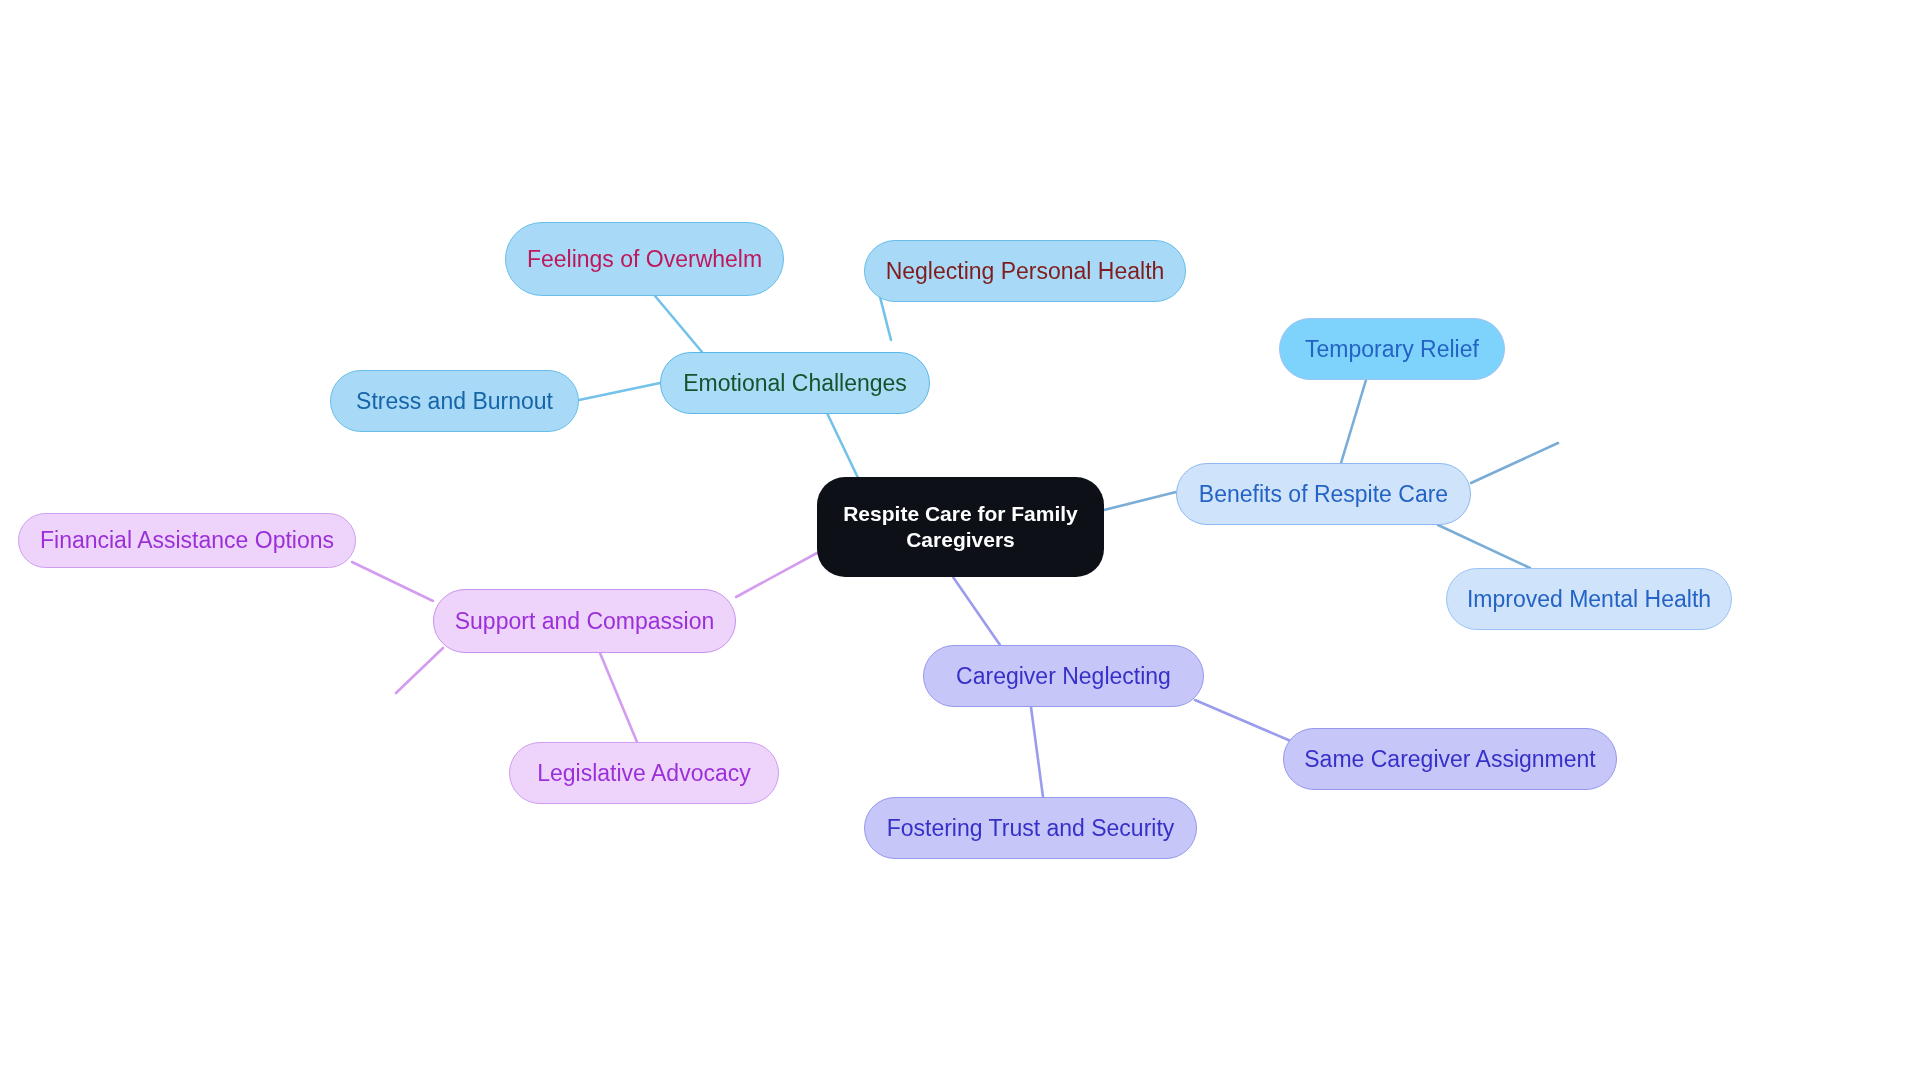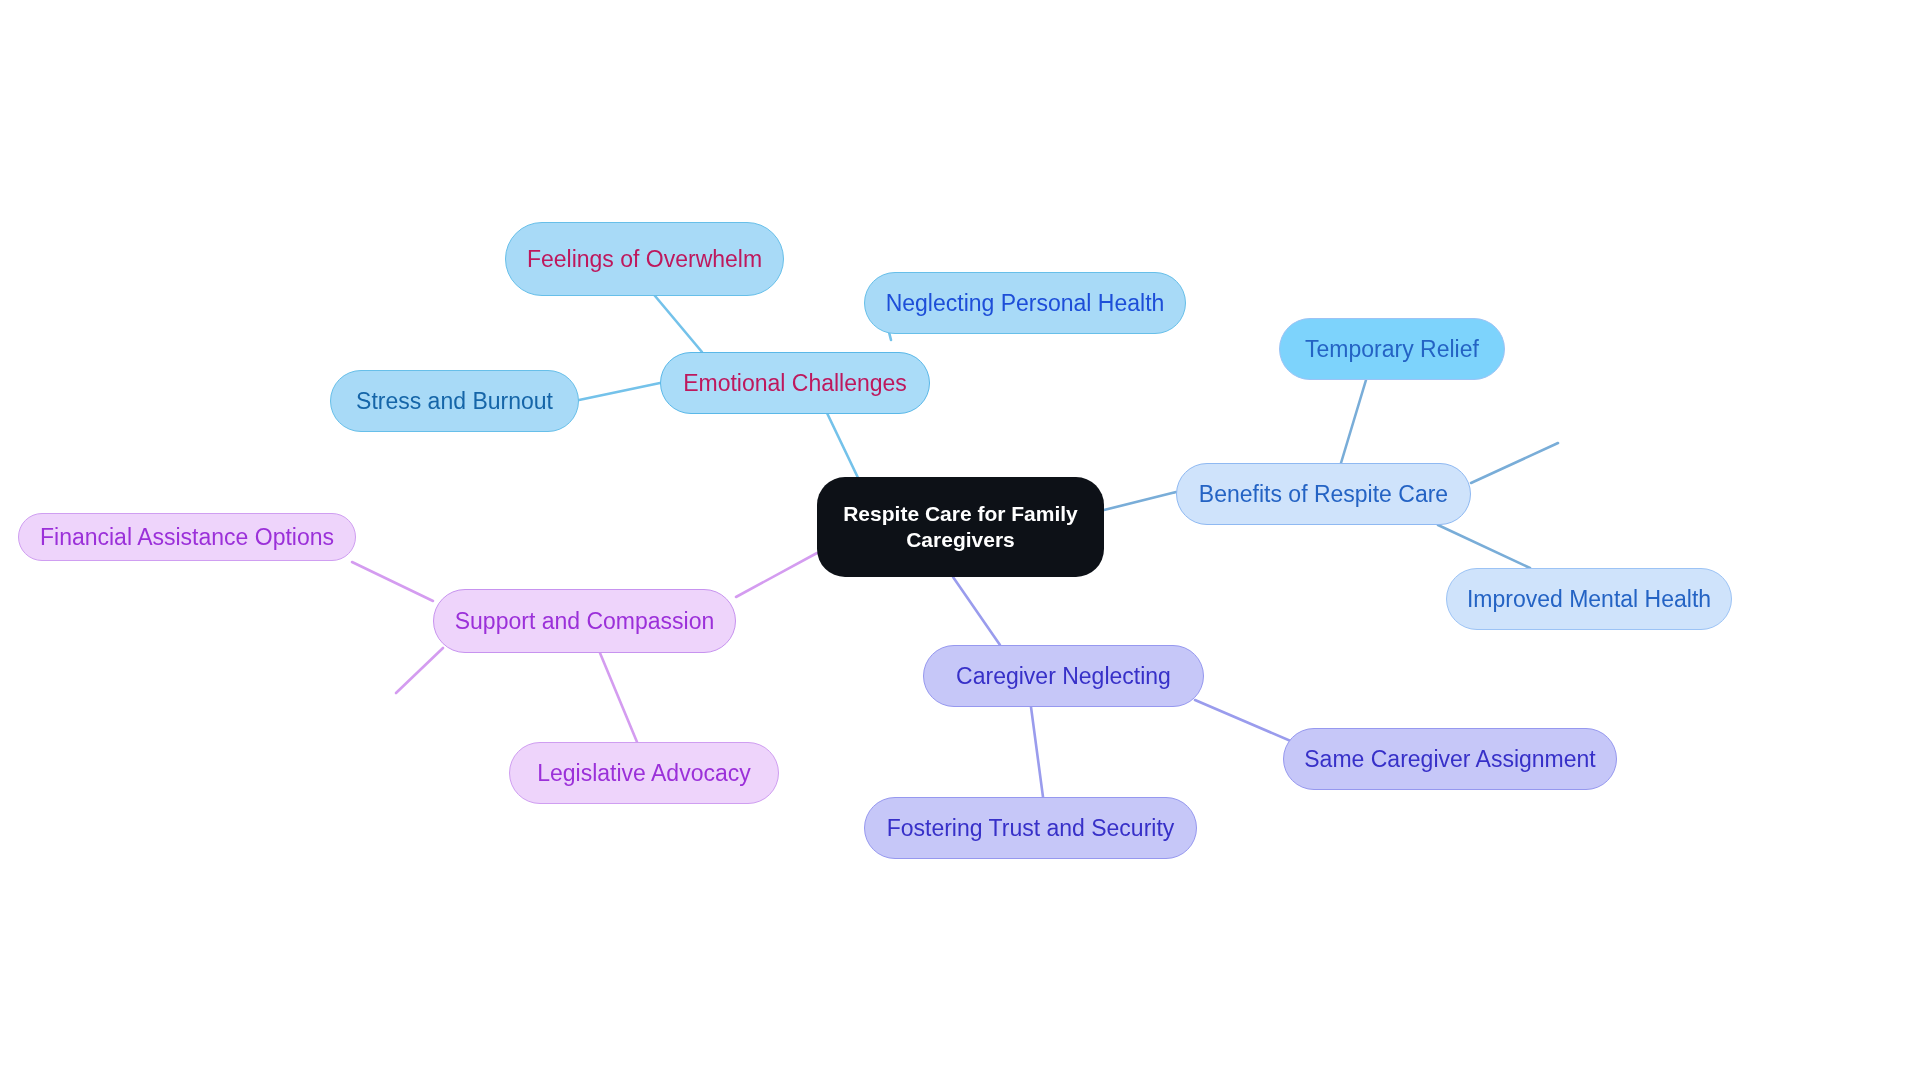--- a/index.html
+++ b/index.html
@@ -73,26 +73,26 @@
       <line x1="953" y1="577" x2="1000" y2="645" stroke="#9a9ced" stroke-width="2.6" stroke-linecap="round"></line>
       <line x1="1195" y1="700" x2="1300" y2="745" stroke="#9a9ced" stroke-width="2.6" stroke-linecap="round"></line>
       <line x1="1031" y1="707" x2="1043" y2="797" stroke="#9a9ced" stroke-width="2.6" stroke-linecap="round"></line>
       <line x1="817" y1="553" x2="736" y2="597" stroke="#d49cf0" stroke-width="2.6" stroke-linecap="round"></line>
       <line x1="433" y1="601" x2="352" y2="562" stroke="#d49cf0" stroke-width="2.6" stroke-linecap="round"></line>
       <line x1="443" y1="648" x2="396" y2="693" stroke="#d49cf0" stroke-width="2.6" stroke-linecap="round"></line>
       <line x1="600" y1="653" x2="637" y2="742" stroke="#d49cf0" stroke-width="2.6" stroke-linecap="round"></line>
     </svg>
 <div class="node root" style="left: 817px; top: 477px; width: 287px; height: 100px; background: rgb(13, 17, 23); border-color: rgb(13, 17, 23); color: rgb(255, 255, 255);"><span>Respite Care for Family
 Caregivers</span></div>
-    <div class="node branch" style="left: 660px; top: 352px; width: 270px; height: 62px; background: rgb(170, 220, 248); border-color: rgb(90, 184, 232); color: #be185d;"><span>Emotional Challenges</span></div>
+    <div class="node branch" style="left: 660px; top: 352px; width: 270px; height: 62px; background: rgb(170, 220, 248); border-color: rgb(90, 184, 232); color: #14532d;"><span>Emotional Challenges</span></div>
     <div class="node leaf" style="left: 505px; top: 222px; width: 279px; height: 74px; background: rgb(168, 218, 247); border-color: rgb(103, 191, 233); color: #be185d;"><span>Feelings of Overwhelm</span></div>
-    <div class="node leaf" style="left: 864px; top: 240px; width: 322px; height: 62px; background: rgb(168, 218, 247); border-color: rgb(103, 191, 233); color: #1d4ed8; margin-top: 32px;"><span>Neglecting Personal Health</span></div>
+    <div class="node leaf" style="left: 864px; top: 240px; width: 322px; height: 62px; background: rgb(168, 218, 247); border-color: rgb(103, 191, 233); color: #7f1d1d;"><span>Neglecting Personal Health</span></div>
     <div class="node leaf" style="left: 330px; top: 370px; width: 249px; height: 62px; background: rgb(168, 218, 247); border-color: rgb(103, 191, 233); color: rgb(21, 101, 168);"><span>Stress and Burnout</span></div>
     <div class="node branch" style="left: 1176px; top: 463px; width: 295px; height: 62px; background: rgb(207, 227, 251); border-color: rgb(143, 185, 242); color: rgb(36, 99, 196);"><span>Benefits of Respite Care</span></div>
     <div class="node leaf" style="left: 1279px; top: 318px; width: 226px; height: 62px; background: #7dd3fc; border-color: rgb(156, 195, 245); color: rgb(36, 99, 196); text-align: center;"><span>Temporary Relief</span></div>
     <div class="node leaf" style="left: 1446px; top: 568px; width: 286px; height: 62px; background: rgb(207, 227, 251); border-color: rgb(156, 195, 245); color: rgb(36, 99, 196);"><span>Improved Mental Health</span></div>
     <div class="node branch" style="left: 923px; top: 645px; width: 281px; height: 62px; background: rgb(198, 199, 248); border-color: rgb(150, 152, 239); color: rgb(55, 48, 200);"><span>Caregiver Neglecting</span></div>
     <div class="node leaf" style="left: 1283px; top: 728px; width: 334px; height: 62px; background: rgb(198, 199, 248); border-color: rgb(150, 152, 239); color: rgb(55, 48, 200);"><span>Same Caregiver Assignment</span></div>
     <div class="node leaf" style="left: 864px; top: 797px; width: 333px; height: 62px; background: rgb(198, 199, 248); border-color: rgb(150, 152, 239); color: rgb(55, 48, 200);"><span>Fostering Trust and Security</span></div>
     <div class="node branch" style="left: 433px; top: 589px; width: 303px; height: 64px; background: rgb(238, 212, 251); border-color: rgb(199, 147, 239); color: rgb(155, 48, 217);"><span>Support and Compassion</span></div>
-    <div class="node leaf" style="left: 18px; top: 513px; width: 338px; height: 48px; background: rgb(238, 212, 251); border-color: rgb(207, 158, 241); color: rgb(155, 48, 217);"><span>Financial Assistance Options</span></div>
+    <div class="node leaf" style="left: 18px; top: 513px; width: 338px; height: 55px; background: rgb(238, 212, 251); border-color: rgb(207, 158, 241); color: rgb(155, 48, 217);"><span>Financial Assistance Options</span></div>
     <div class="node leaf" style="left: 509px; top: 742px; width: 270px; height: 62px; background: rgb(238, 212, 251); border-color: rgb(207, 158, 241); color: rgb(155, 48, 217);"><span>Legislative Advocacy</span></div>
   </div>
 
 </body></html>

